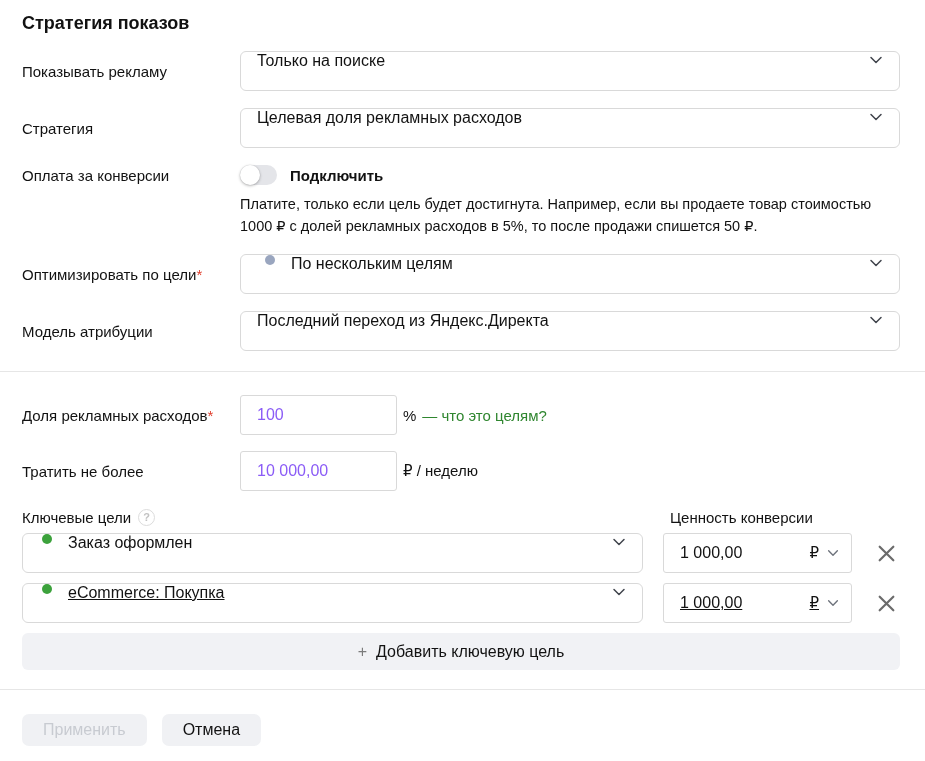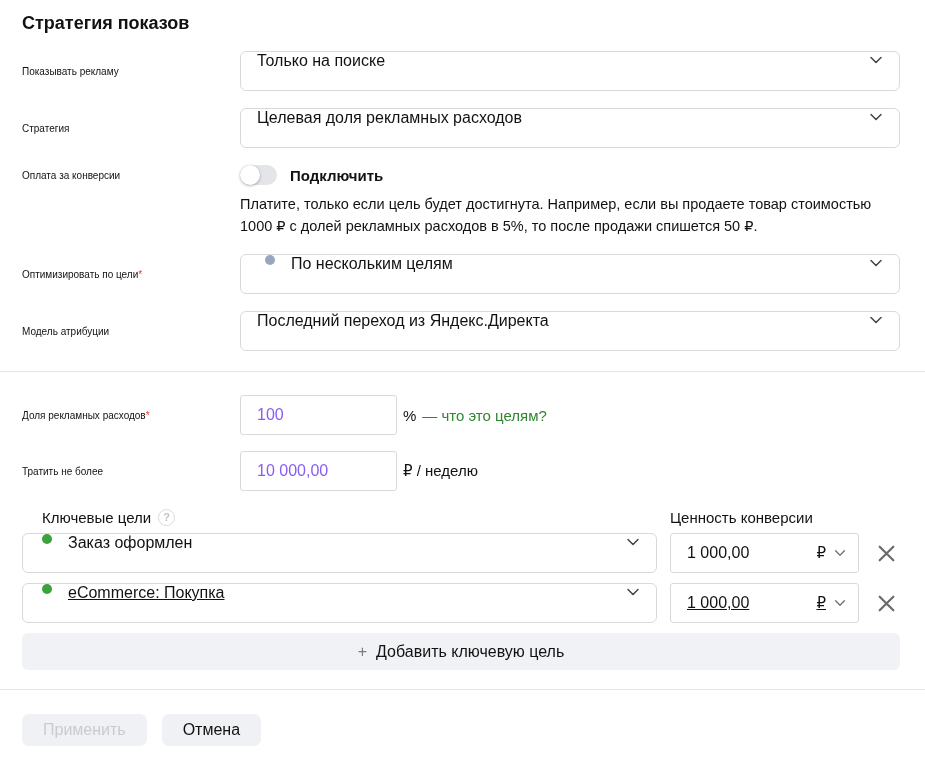--- a/index.html
+++ b/index.html
@@ -13,21 +13,21 @@
   html,body{margin:0;padding:0;}
   body{
     width:925px;height:761px;background:#fff;color:#121212;
     font-family:"Liberation Sans","DejaVu Sans",sans-serif;
     font-size:15px;overflow:hidden;
   }
   .container{padding:12px 25px 0 22px;}
   .title{font-size:18px;font-weight:700;margin:0;line-height:22px;}
 
   .form-row{display:flex;align-items:center;margin-top:17px;}
-  .form-label{flex:0 0 218px;font-size:10px;padding-right:12px;line-height:19px;}
+  .form-label{flex:0 0 218px;font-size:15px;padding-right:12px;line-height:19px;}
   .req{color:var(--required-mark);}
   .field{flex:1;min-width:0;}
 
   .select{
     height:40px;border:1px solid var(--accent-border);border-radius:6px;
     display:flex;align-items:flex-start;padding:0 15px 0 16px;
     font-size:16px;background:#fff;cursor:pointer;
   }
   .select .select-value{flex:1;white-space:nowrap;overflow:hidden;text-overflow:ellipsis;}
   .chev{flex:0 0 auto;display:block;}
@@ -56,28 +56,28 @@
   .input-row.next{margin-top:16px;}
   .text-input{
     width:157px;height:40px;border:1px solid var(--accent-border);border-radius:3px;
     font-size:16px;padding:0 16px;font-family:inherit;color:#8b5cf6;background:#fff;
   }
   .after-input{margin-left:6px;font-size:15px;white-space:nowrap;}
   .green-link{color:var(--green-link);text-decoration:none;cursor:pointer;}
 
   
   .goals-header{display:flex;gap:13px;align-items:center;margin-top:18px;font-size:15px;}
-  .goals-header .gh-left{flex:1;display:flex;align-items:center;gap:7px;margin-left:20px;}
+  .goals-header .gh-left{flex:1;display:flex;align-items:center;gap:7px;}
   .goals-header .gh-right{flex:0 0 230px;}
   .help-circle{
     width:17px;height:17px;border-radius:50%;border:1.5px solid #dcdcdc;color:#c2c2c2;
     font-size:11px;line-height:1;display:inline-flex;align-items:center;justify-content:center;
     cursor:pointer;font-weight:700;
   }
-  .goal-row{display:flex;gap:13px;align-items:center;}
+  .goal-row{display:flex;gap:20px;align-items:center;}
   .goal-row.first{margin-top:7px;}
   .goal-row.next{margin-top:10px;text-decoration:underline;}
   .goal-select{flex:1;min-width:0;}
   .goal-value{
     flex:0 0 189px;height:40px;border:1px solid var(--accent-border);border-radius:3px;
     display:flex;align-items:center;gap:9px;padding:0 11px 0 16px;font-size:16px;background:#fff;
   }
   .goal-value .val{flex:1;white-space:nowrap;overflow:hidden;}
   .goal-value .cur-group{display:flex;align-items:center;gap:7px;cursor:pointer;}
   .goal-value .cur{font-size:15px;}

